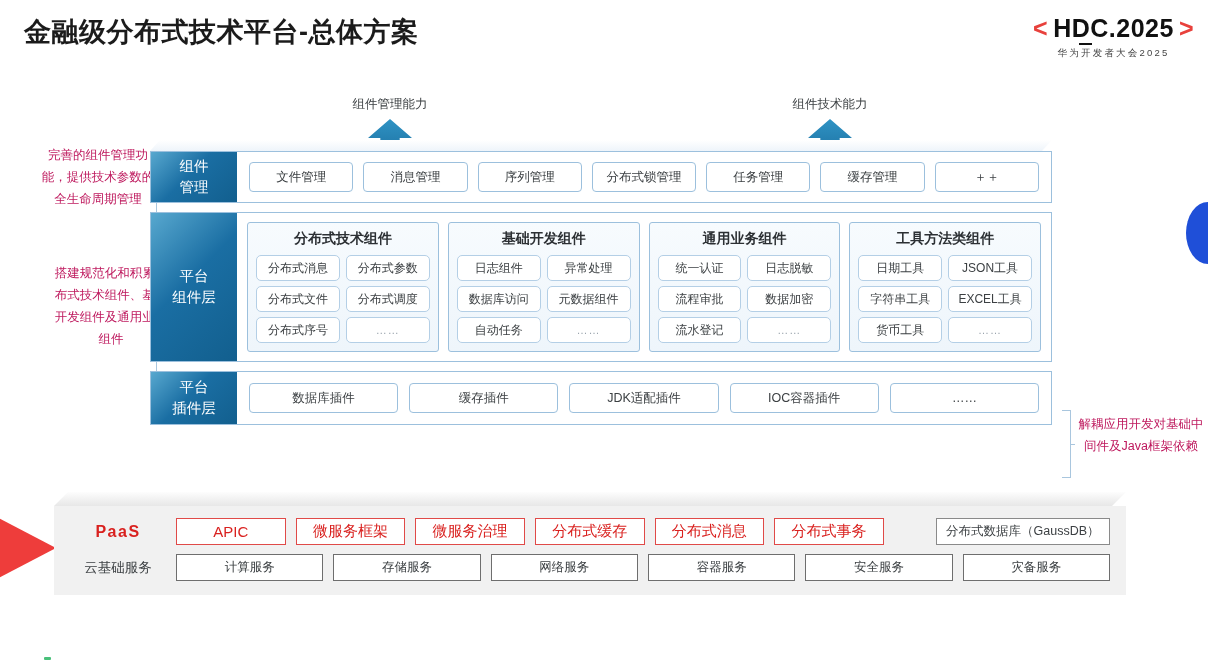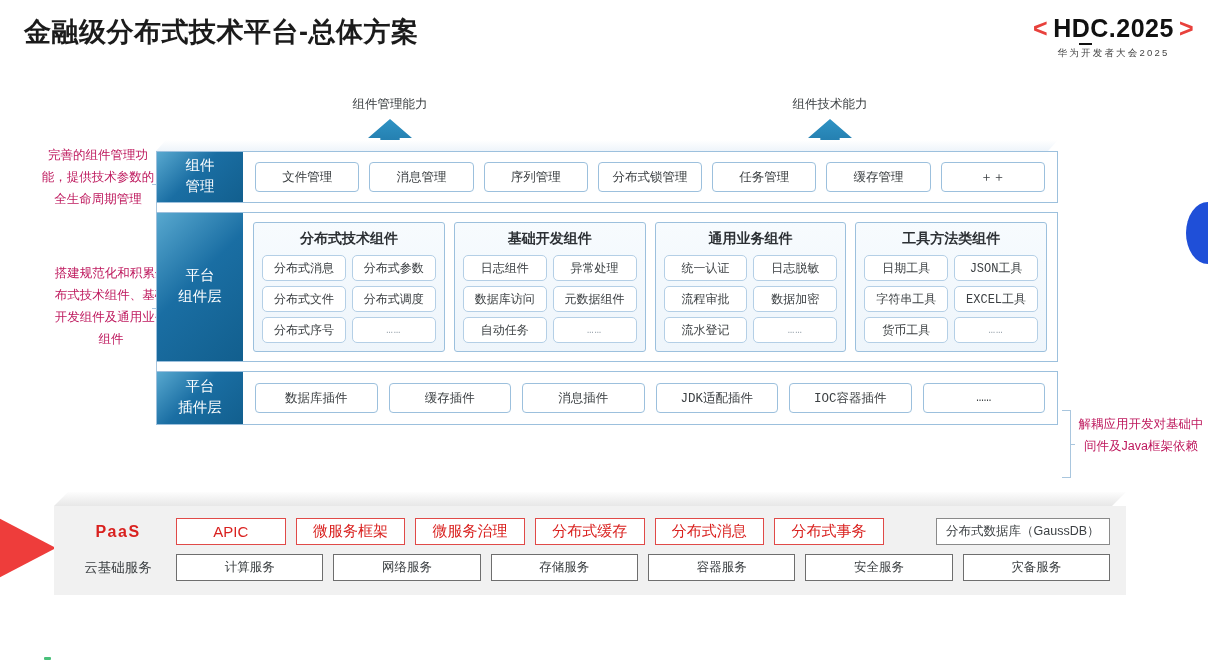--- a/index.html
+++ b/index.html
@@ -55,21 +55,21 @@
   
   .arrow-grp { position: absolute; }
   .arrow-label { font-size: 12.5px; color: #3c4043; white-space: nowrap; text-align: center; }
   .arrow-up {
     width: 44px; height: 42px; margin: 6px auto 0;
     background: linear-gradient(180deg,#2f93c4 0%,#1b6d9e 100%);
     clip-path: polygon(50% 0, 100% 45%, 72% 45%, 72% 100%, 28% 100%, 28% 45%, 0 45%);
   }
 
   
-  .stack-wrap { position: absolute; left: 156px; top: 140px; width: 902px; font-family: Liberation Mono, monospace; }
+  .stack-wrap { position: absolute; left: 150px; top: 140px; width: 902px; }
 
   .bevel-top {
     height: 11px; width: 100%;
     background: linear-gradient(180deg,#ffffff 0%,#eef4fa 100%);
     clip-path: polygon(10px 0, 100% 0, calc(100% - 10px) 100%, 0 100%);
   }
 
   .layer {
     display: flex; align-items: stretch;
     border: 1px solid #9cc0dd;
@@ -295,21 +295,20 @@
   </div>
 
   <div class="layer">
     <div class="layer-label">
       <span>平台</span>
       <span>插件层</span>
     </div>
     <div class="layer-body pl-body">
       <div class="pill">数据库插件</div>
       <div class="pill">缓存插件</div>
-      <div class="pill">消息插件</div>
       <div class="pill">JDK适配插件</div>
       <div class="pill">IOC容器插件</div>
       <div class="pill dots">……</div>
     </div>
   </div>
 
 </div>
 
 <div class="paas-wrap">
   <div class="paas-bevel"></div>
@@ -323,22 +322,22 @@
         <div class="box-red">微服务治理</div>
         <div class="box-red">分布式缓存</div>
         <div class="box-red">分布式消息</div>
         <div class="box-red">分布式事务</div>
         <div class="box-gray wide">分布式数据库（GaussDB）</div>
       </div>
 
       <div class="paas-row">
         <div class="row-tag base">云基础服务</div>
         <div class="box-white">计算服务</div>
+        <div class="box-white">存储服务</div>
         <div class="box-white">网络服务</div>
-        <div class="box-white">存储服务</div>
         <div class="box-white">容器服务</div>
         <div class="box-white">安全服务</div>
         <div class="box-white">灾备服务</div>
       </div>
 
     </div>
   </div>
 </div>
 
 </body></html>

